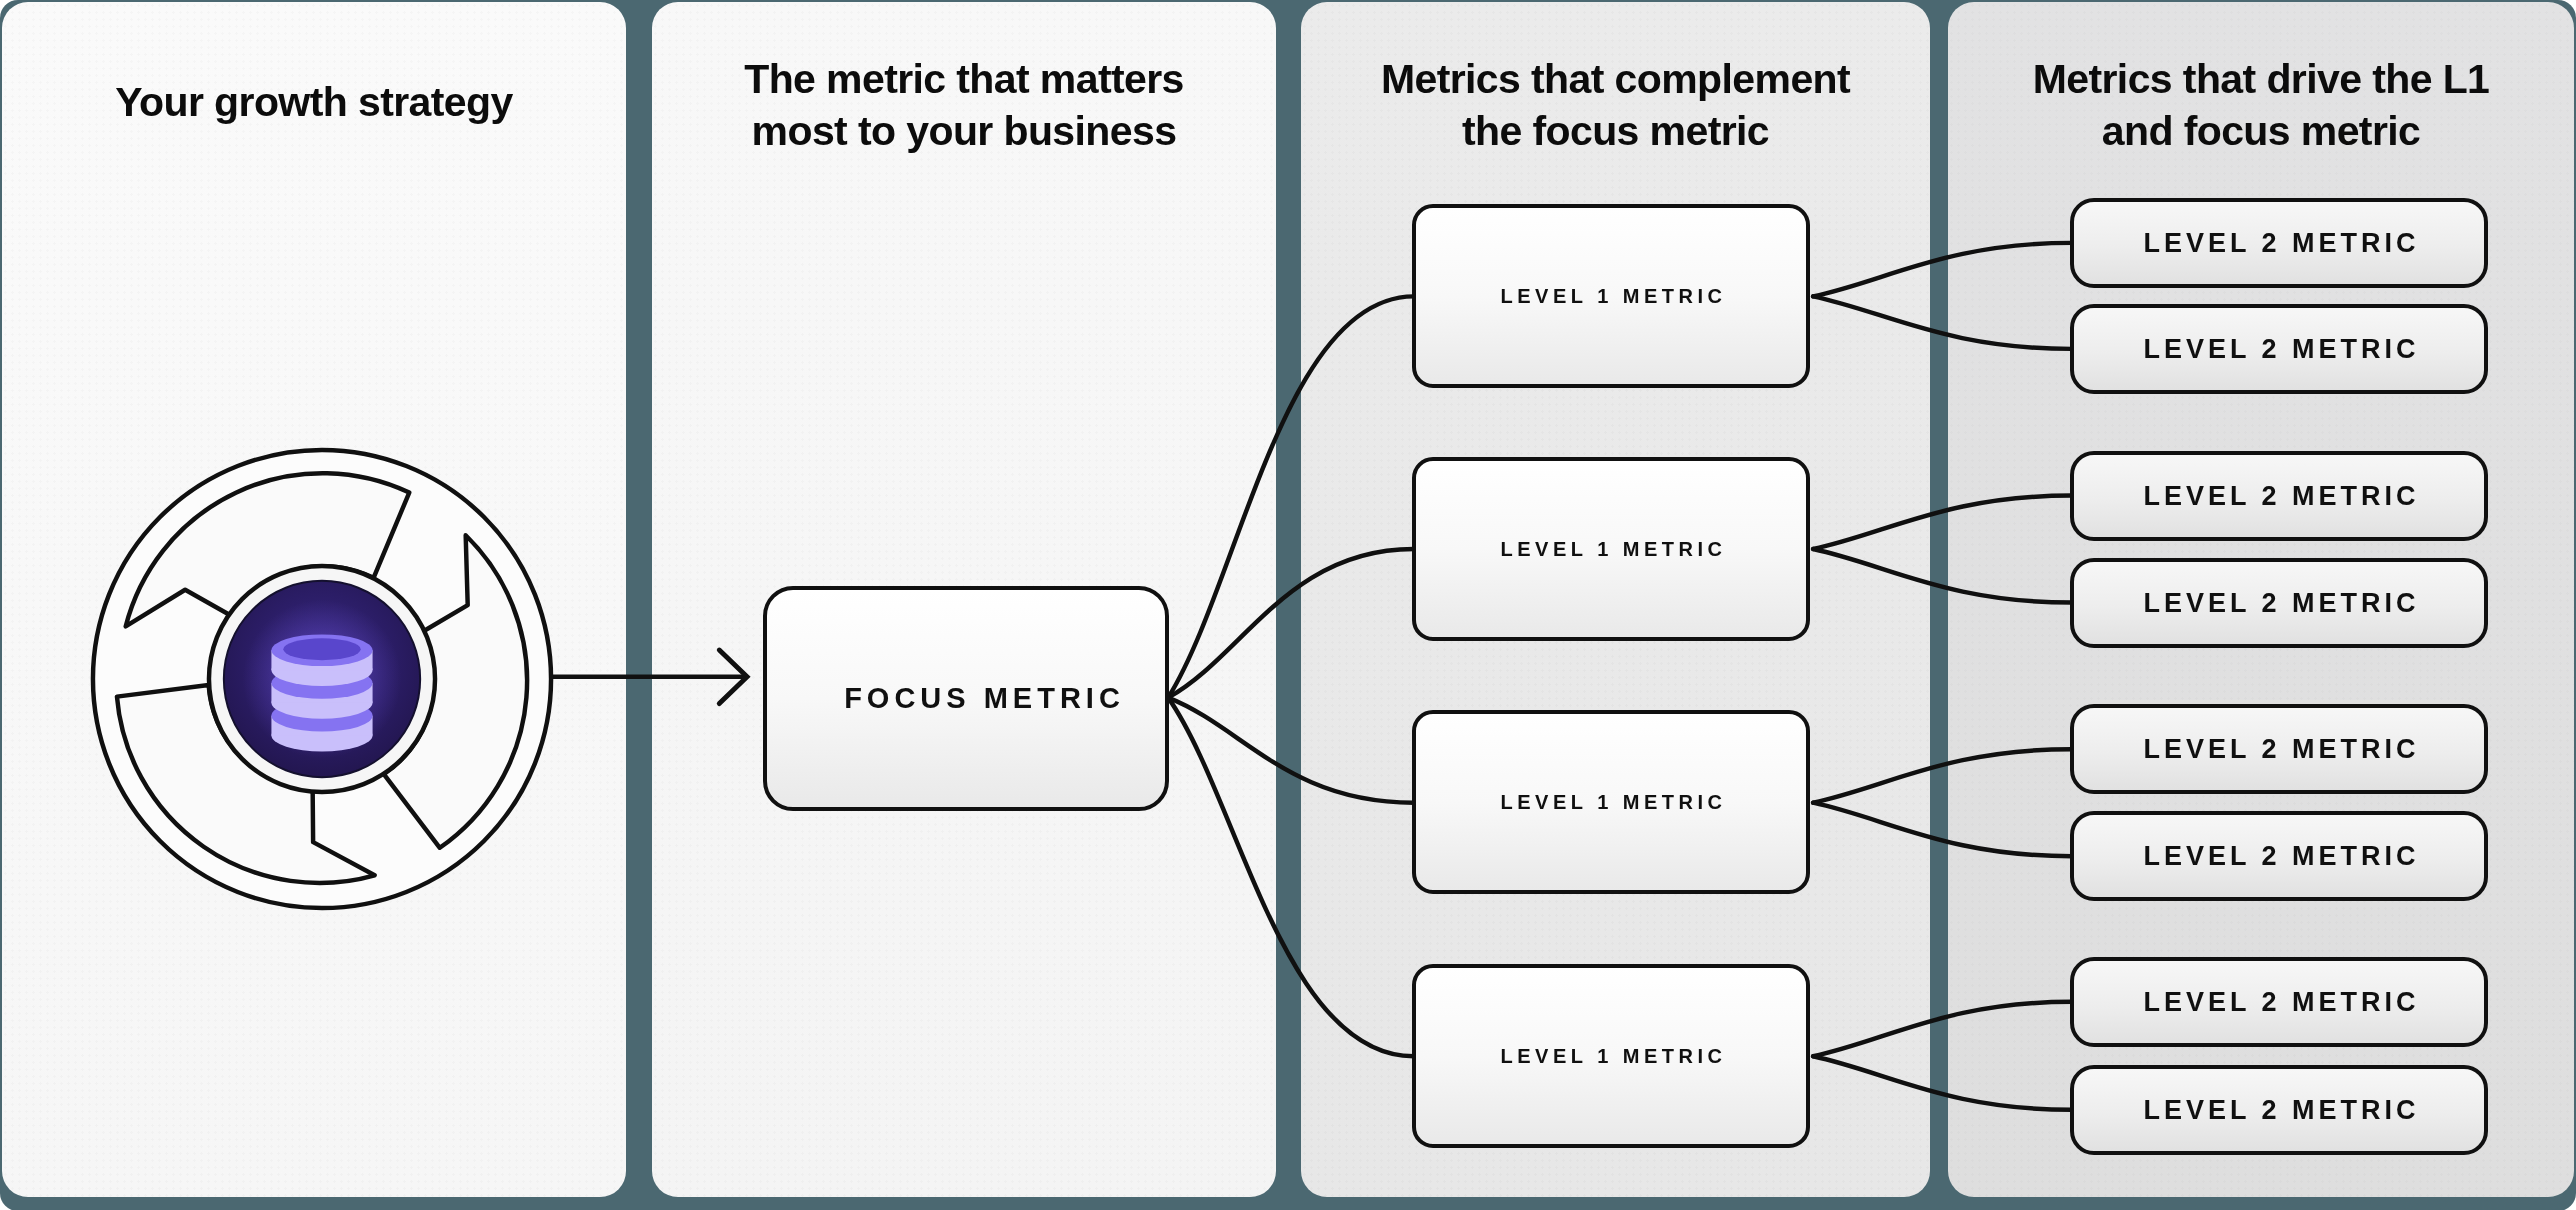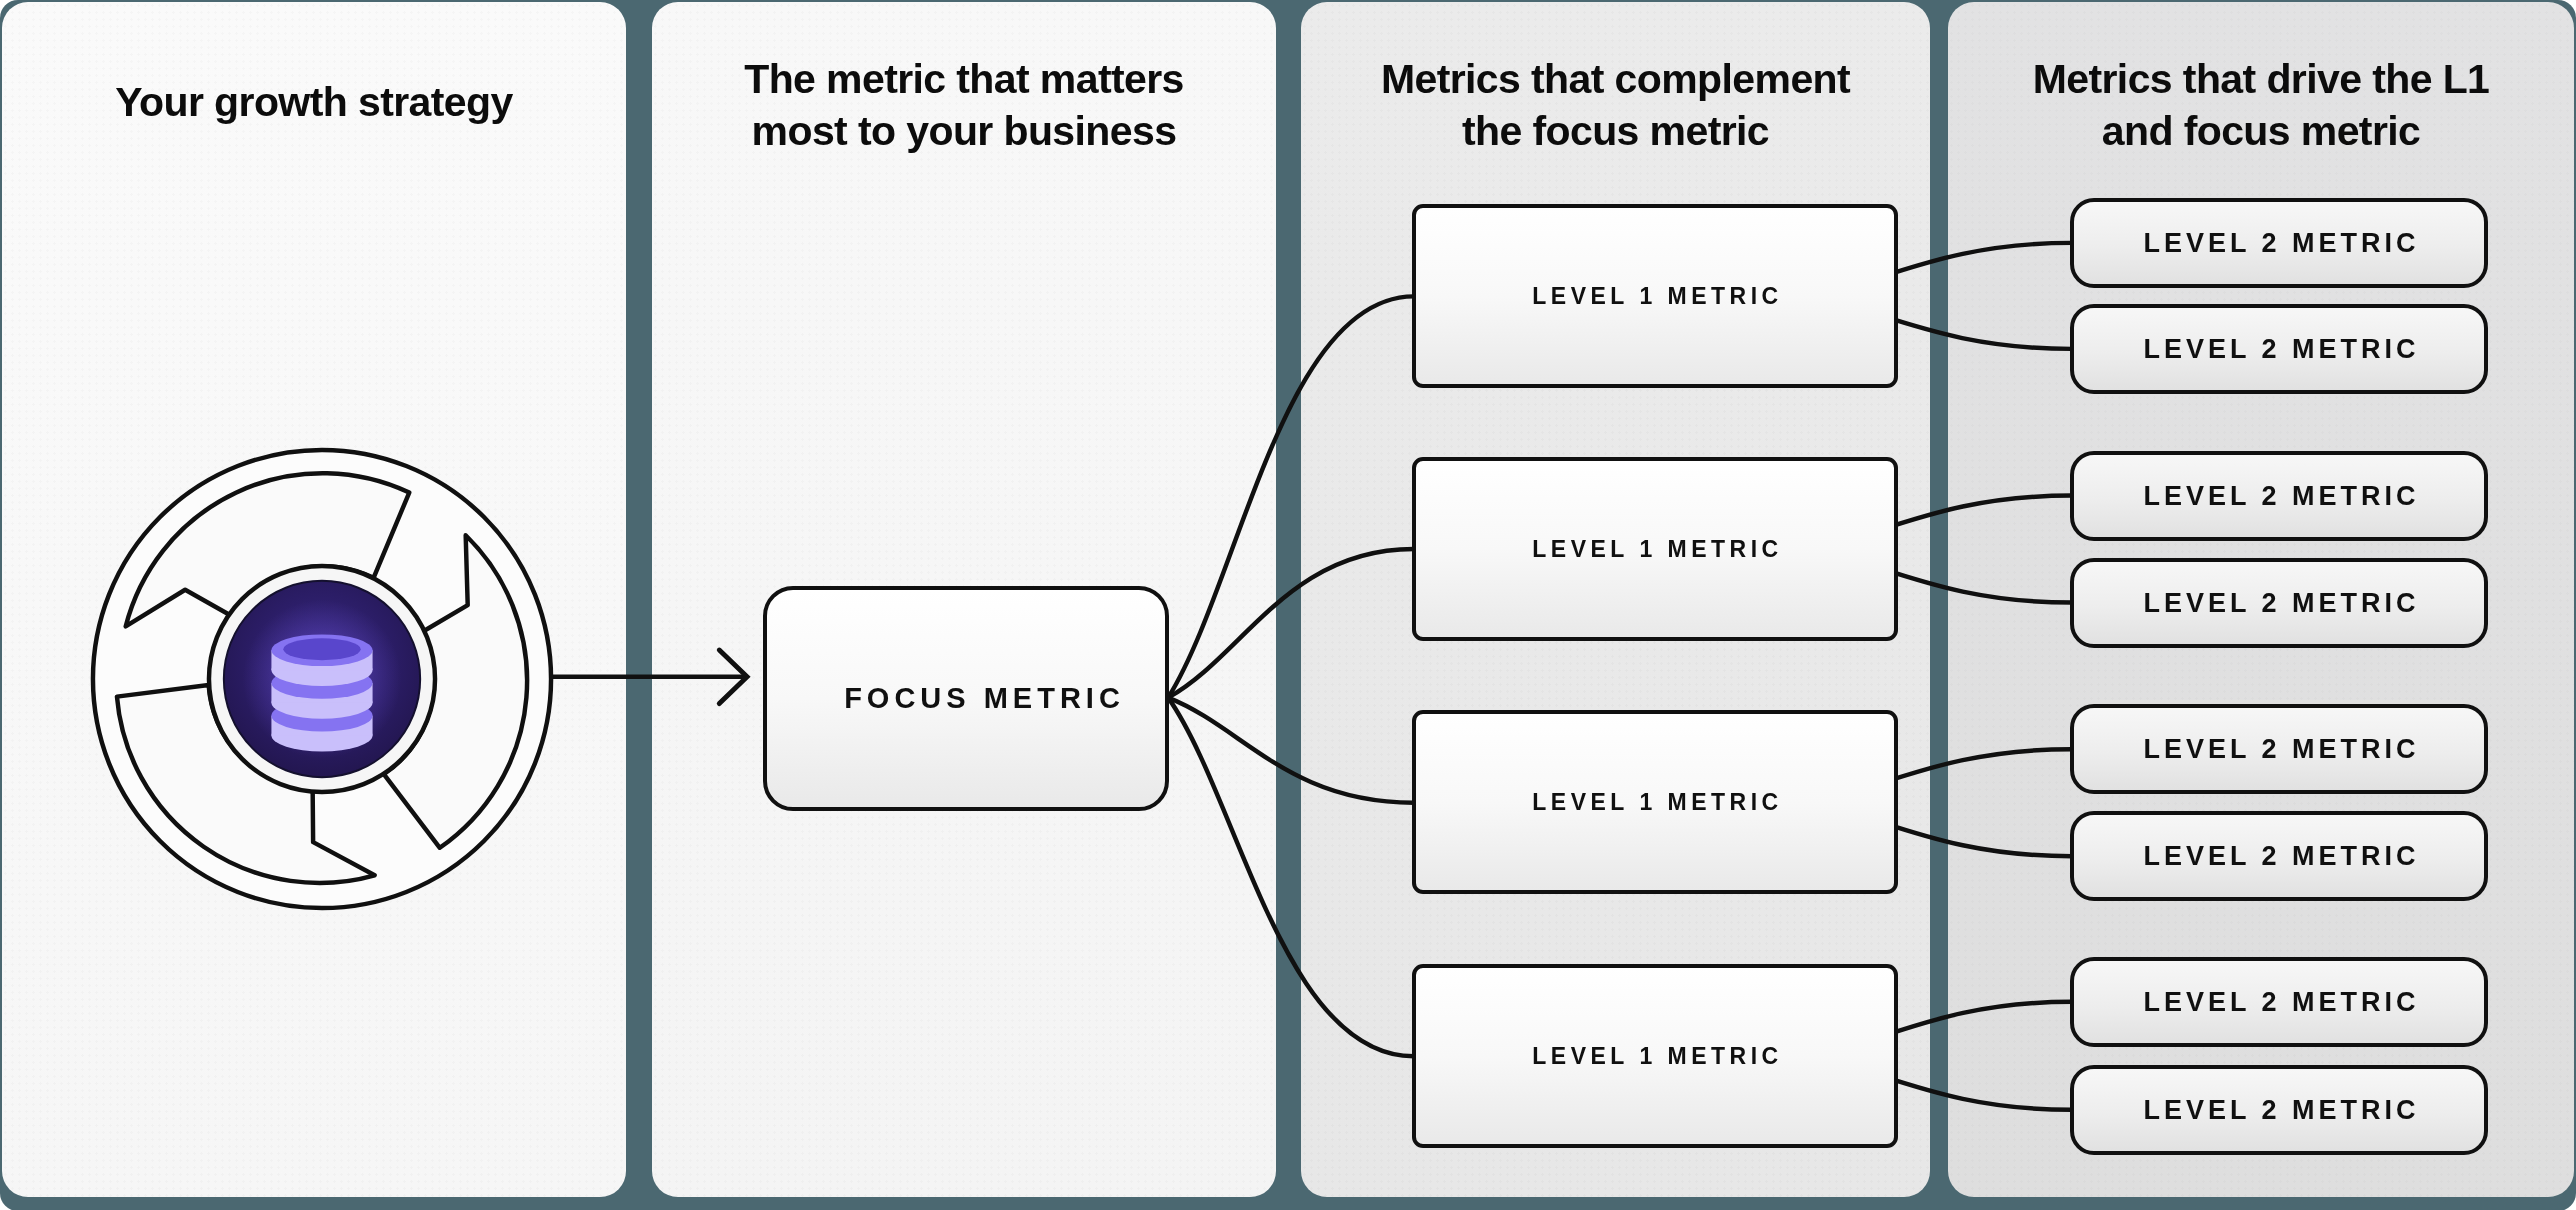--- a/index.html
+++ b/index.html
@@ -59,22 +59,22 @@
     color: #101010; font-weight: 700; text-align: center;
     background: linear-gradient(180deg, #ffffff 0%, #f8f8f8 50%, #e9e9e9 100%);
     z-index: 4;
     text-indent: 5px; 
   }
   .focus {
     left: 763px; top: 586px; width: 406px; height: 225px;
     border-radius: 30px; font-size: 29px; letter-spacing: 5px; padding-left: 32px;
   }
   .l1 {
-    left: 1412px; width: 486px; height: 184px;
-    border-radius: 11px; font-size: 23px; letter-spacing: 4.5px;
+    left: 1412px; width: 398px; height: 184px;
+    border-radius: 21px; font-size: 20px; letter-spacing: 4.5px;
   }
   .l1.i0 { top: 204px; } .l1.i1 { top: 457px; }
   .l1.i2 { top: 710px; } .l1.i3 { top: 964px; }
   .l2 {
     left: 2070px; width: 418px; height: 90px;
     border-radius: 24px; font-size: 27px; letter-spacing: 4px;
     background: linear-gradient(180deg, #f7f7f7 0%, #ededed 55%, #e1e1e1 100%);
   }
   .l2.j0 { top: 198px; }  .l2.j1 { top: 304px; }
   .l2.j2 { top: 451px; }  .l2.j3 { top: 558px; }

